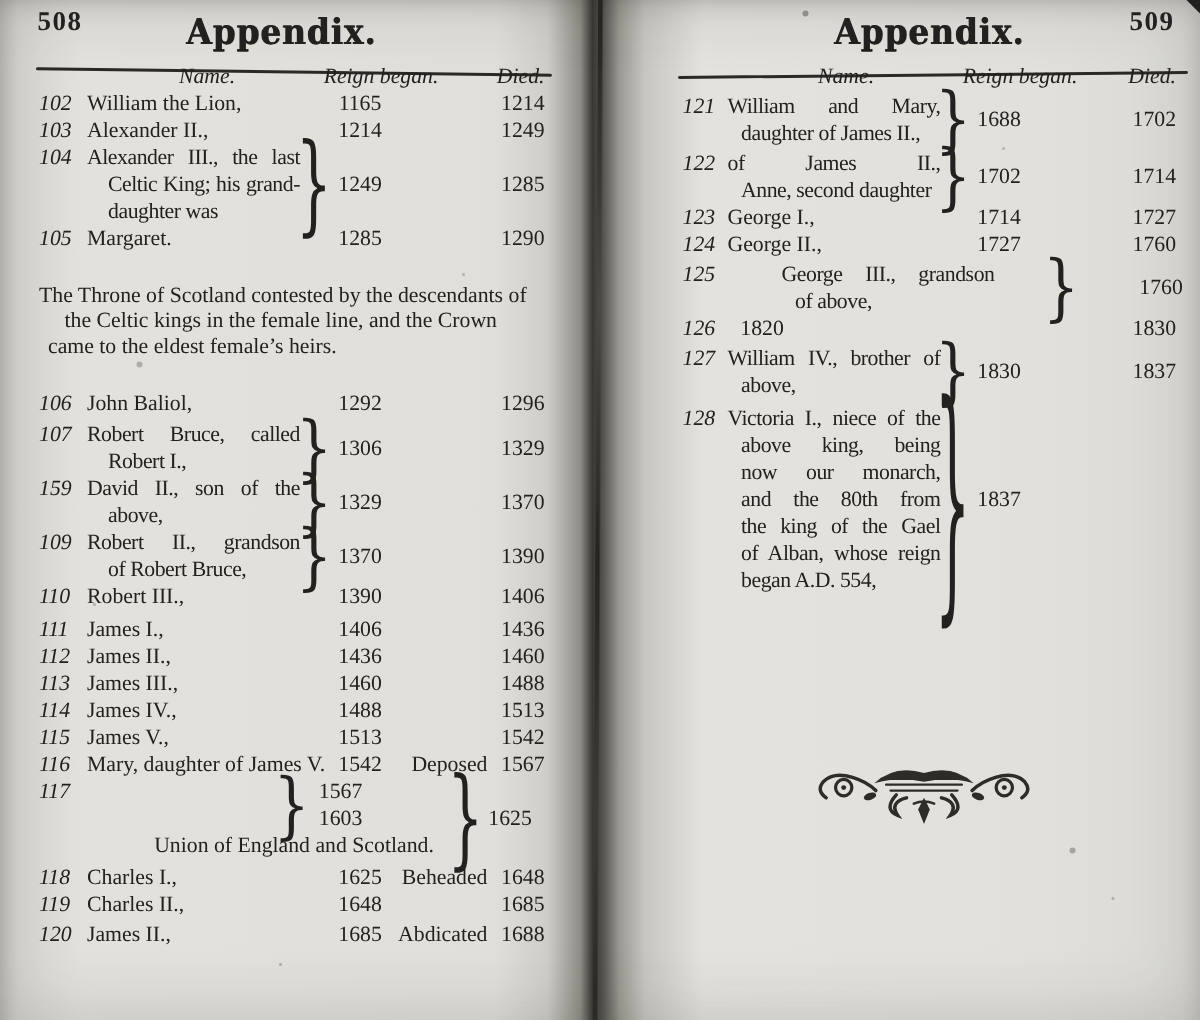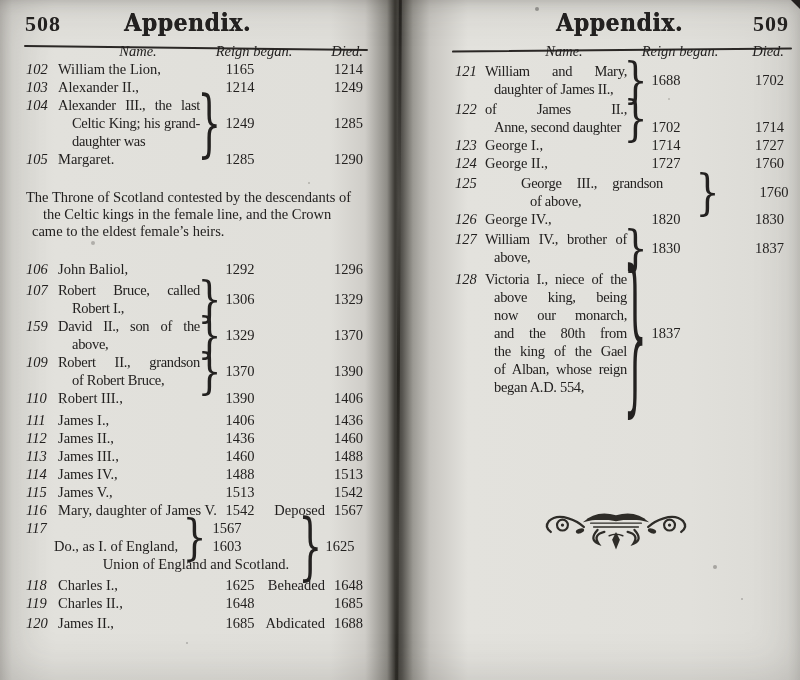--- a/index.html
+++ b/index.html
@@ -15,21 +15,21 @@
   }
   
   #specks{position:absolute; top:0; left:0; width:2px; height:2px; border-radius:50%;
     background:rgba(55,52,48,.0);
     box-shadow: 92px 242px 0 1px rgba(60,57,52,.30), 308px 182px 0 0 rgba(60,57,52,.28),
       714px 566px 0 1px rgba(60,57,52,.35), 741px 598px 0 0 rgba(60,57,52,.3),
       536px 8px 0 1px rgba(50,48,44,.4), 186px 642px 0 0 rgba(60,57,52,.3),
       62px 402px 0 0 rgba(60,57,52,.3), 668px 98px 0 0 rgba(60,57,52,.25);}
   #corner-mark{position:absolute; top:0; right:0; width:11px; height:9px; background:#1d1b19;
     clip-path:polygon(18% 0, 100% 0, 100% 100%);}
-  .pagenum{position:absolute; top:11px; font-size:22px; font-weight:bold; letter-spacing:1px;}
+  .pagenum{position:absolute; top:4px; font-size:18px; font-weight:bold; letter-spacing:1px;}
   #left-pagenum{left:25px;}
   #right-pagenum{left:753px;}
   .title{position:absolute; top:9px; font-size:22px; font-weight:bold; text-align:center;
     font-family:"DejaVu Serif", serif; letter-spacing:.5px; transform:scaleY(1.08);
     text-shadow:.4px 0 0 currentColor;}
   #left-title{left:0; width:375px;}
   #right-title{left:452px; width:335px;}
   .rule{position:absolute; height:2px; background:#2b2826; border-radius:1px;}
   #left-rule{left:24px; top:47px; width:344px; transform:rotate(.7deg);}
   #right-rule{left:452px; top:49px; width:340px; transform:rotate(-.55deg);}
@@ -63,21 +63,21 @@
   .interregnum{width:100%; text-align:center; font-style:italic; line-height:18px;}
 
   
   #left-rows > :nth-child(6){margin-top:21px;}  
   #left-rows > :nth-child(7){margin-top:20px;}  
   #left-rows > :nth-child(8){margin-top:3px;}   
   #left-rows > :nth-child(12){margin-top:4px;}  
   #left-rows > :nth-child(19){margin-top:3px;}  
   #left-rows > :nth-child(21){margin-top:2px;}  
   #right-rows > :nth-child(2){margin-top:2px;}
-  #right-rows > :nth-child(3){margin-top:2px;align-items:flex-end;}
+  #right-rows > :nth-child(3){margin-top:2px;}
   #right-rows > :nth-child(6){margin-top:2px;}
   #right-rows > :nth-child(8){margin-top:2px;}
   #right-rows > :nth-child(9){margin-top:4px;}
 
   
   .james{position:relative; height:54px; width:100%;}
   .james span, .james div{position:absolute;}
   .j-num{left:0; top:0;}
   .j1{left:34px; top:0; white-space:nowrap;}
   .j2{left:28px; top:18px; white-space:nowrap;}
@@ -262,21 +262,20 @@
     <span class="c-num">116</span>
     <span class="c-name">Mary, daughter of James V.</span>
     <span class="c-began">1542</span>
     <span class="c-right">
           <span class="c-status">Deposed</span>
           <span class="c-died">1567</span>
         </span>
   </div>
       <div class="trow james">
     <span class="c-num j-num">117</span>
-    <div class="j2">Do., as I. of England,</div>
     <span class="j-brace">
           <span class="bglyph" style="font-size: 48.6px; line-height: 36px; transform: scaleX(0.78);">}</span>
         </span>
     <span class="j-b1">1567</span>
     <span class="j-b2">1603</span>
     <div class="j-union">Union of England and Scotland.</div>
     <span class="j-bigbrace">
           <span class="bglyph" style="font-size: 72.9px; line-height: 54px; transform: scaleX(0.52);">}</span>
         </span>
     <span class="j-died">1625</span>
@@ -369,21 +368,20 @@
     <span class="c-brace" style="height: 36px;">
           <span class="bglyph" style="font-size: 48.6px; line-height: 36px; transform: scaleX(0.78);">}</span>
         </span>
     <span class="c-began">1760</span>
     <span class="c-right">
           <span class="c-died">1820</span>
         </span>
   </div>
       <div class="trow">
     <span class="c-num">126</span>
-    <span class="c-name">George IV.,</span>
     <span class="c-began">1820</span>
     <span class="c-right">
           <span class="c-died">1830</span>
         </span>
   </div>
       <div class="trow multi" style="min-height: 36px;">
     <span class="c-num">127</span>
     <span class="c-name">
           <div class="nline">William IV., brother of</div>
           <div class="nline">above,</div>

